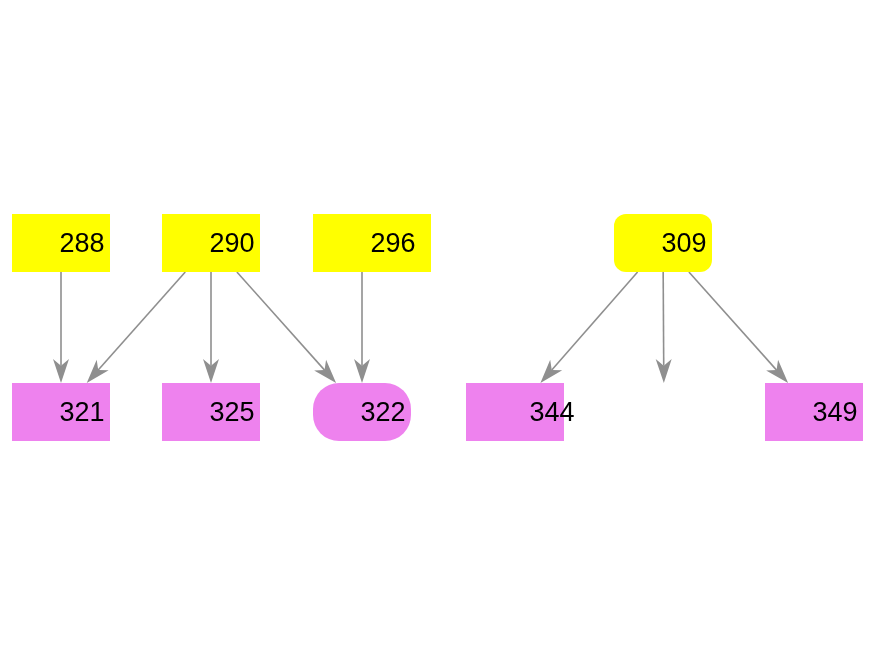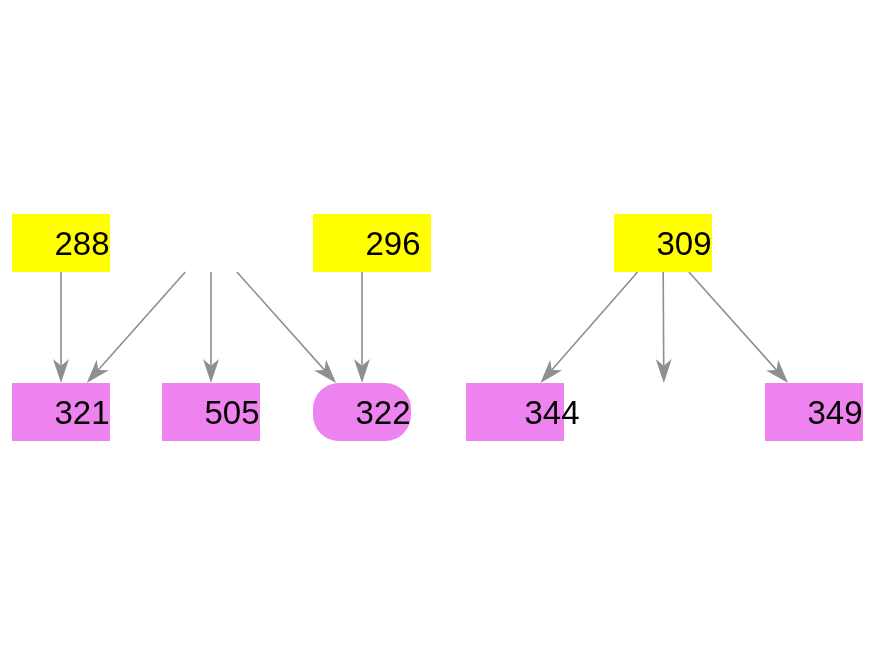--- a/index.html
+++ b/index.html
@@ -24,21 +24,21 @@
     pointer-events: none;
   }
   .node {
     position: absolute;
     display: flex;
     align-items: center;
     justify-content: center;
     box-sizing: border-box;
   }
   .node span {
-    font-size: 33px;
+    font-size: 27px;
     line-height: 1;
     color: #000000;
     letter-spacing: 0px;
     margin-left: 42px;
   }
 </style>
 </head>
 <body>
 
 <div class="canvas" style="width: 875px; height: 656px; background: rgb(255, 255, 255);">
@@ -72,31 +72,34 @@
         <polygon points="663.83,383.00 655.69,359.05 663.73,365.72 671.69,358.95" fill="#8f8f8f"></polygon>
       </g>
       <g>
         <line x1="688.9112426035502" y1="272" x2="776.5754600199764" y2="370.11425657864896" stroke="#8f8f8f" stroke-width="1.6"></line>
         <polygon points="788.09,383.00 766.13,370.43 776.58,370.11 778.06,359.77" fill="#8f8f8f"></polygon>
       </g>
     </svg>
 <div class="node" style="left: 12px; top: 214px; width: 98px; height: 58px; background: rgb(255, 255, 0);">
       <span style="color: rgb(0, 0, 0);">288</span>
     </div>
+    <div class="node" style="left: 162px; top: 214px; width: 98px; height: 58px; background: rgb(255, 255, 0);">
+      <span style="color: rgb(0, 0, 0);">290</span>
+    </div>
     <div class="node" style="left: 313px; top: 214px; width: 118px; height: 58px; background: rgb(255, 255, 0);">
       <span style="color: rgb(0, 0, 0);">296</span>
     </div>
-    <div class="node" style="left: 614px; top: 214px; width: 98px; height: 58px; background: rgb(255, 255, 0);">
+    <div class="node" style="left: 614px; top: 214px; width: 98px; height: 58px; background: rgb(255, 255, 0); border-radius: 12px;">
       <span style="color: rgb(0, 0, 0);">309</span>
     </div>
     <div class="node" style="left: 12px; top: 383px; width: 98px; height: 58px; background: rgb(238, 130, 238);">
       <span style="color: rgb(0, 0, 0);">321</span>
     </div>
     <div class="node" style="left: 162px; top: 383px; width: 98px; height: 58px; background: rgb(238, 130, 238);">
-      <span style="color: rgb(0, 0, 0);">505</span>
+      <span style="color: rgb(0, 0, 0);">325</span>
     </div>
     <div class="node" style="left: 313px; top: 383px; width: 98px; height: 58px; background: rgb(238, 130, 238); border-radius: 26px;">
       <span style="color: rgb(0, 0, 0);">322</span>
     </div>
     <div class="node" style="left: 466px; top: 383px; width: 98px; height: 58px; background: rgb(238, 130, 238); padding-left: 32px;">
       <span style="color: rgb(0, 0, 0);">344</span>
     </div>
     <div class="node" style="left: 765px; top: 383px; width: 98px; height: 58px; background: rgb(238, 130, 238);">
       <span style="color: rgb(0, 0, 0);">349</span>
     </div>

